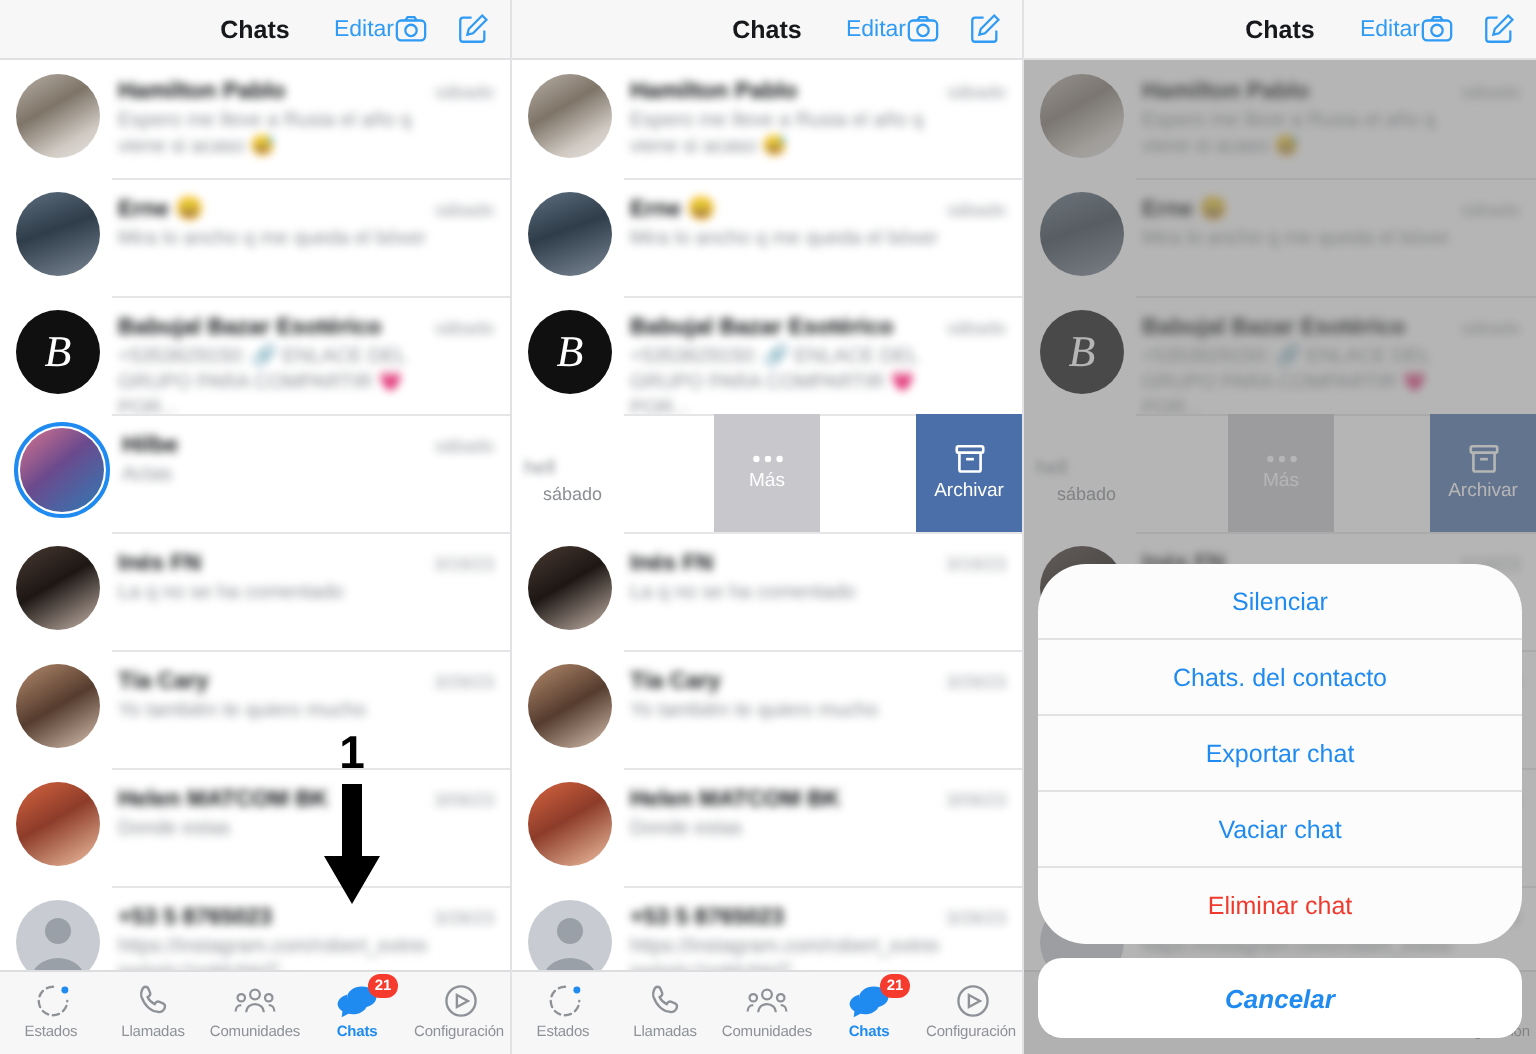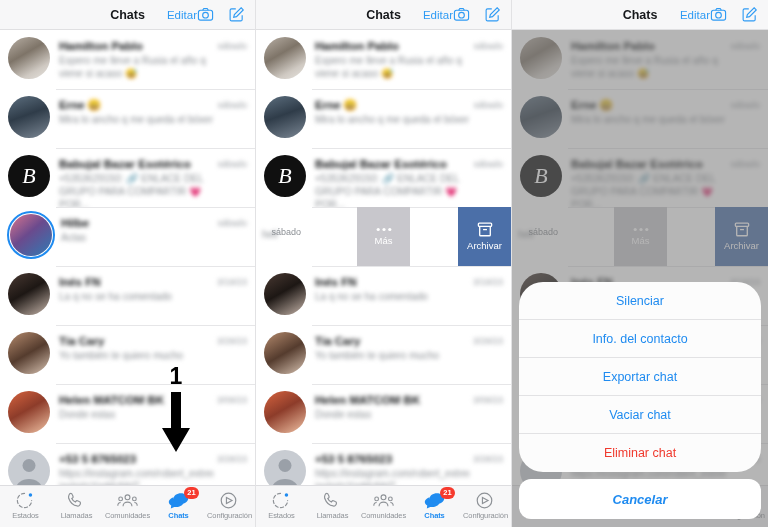--- a/index.html
+++ b/index.html
@@ -62,35 +62,35 @@
   .blurred { filter: blur(2.2px); }
   .blurred-soft { filter: blur(1.9px); }
 
   
   .row.swiped { padding-left: 0; }
   .swipe-clip { position: absolute; inset: 0; display: flex; }
   .swipe-content { flex: 1 1 auto; position: relative; overflow: hidden; background: #fff; }
   .swipe-content .leftover {
     position: absolute; left: 6px; top: 22px; font-size: 10px; color: #8b8f94;
   }
-  .swipe-content .sw-time { position: absolute; right: 8px; top: 20px; font-size: 9px; color: #8b8f94; }
+  .swipe-content .sw-time { position: absolute; right: 8px; top: 35px; font-size: 9px; color: #8b8f94; }
   .swipe-btn { width: 53px; display: flex; flex-direction: column; align-items: center; justify-content: center; gap: 3px; color: #fff; font-size: 9.5px; margin-left: 48px; }
   .swipe-more { background: #c8c7cc; }
   .swipe-arch { background: #4b6fa8; }
   .swipe-btn svg { display: block; }
 
   
   .tabbar {
     position: absolute; left: 0; right: 0; bottom: 0; height: 42px;
     background: #f7f7f8; border-top: 1px solid #dddde0;
     display: flex; align-items: flex-start; padding-top: 4px;
     z-index: 20;
   }
   .tab { flex: 1 1 0; display: flex; flex-direction: column; align-items: center; gap: 1px; position: relative; }
-  .tab-ico { width: 21px; height: 20px; position: relative; display: flex; align-items: center; justify-content: flex-start; }
+  .tab-ico { width: 21px; height: 20px; position: relative; display: flex; align-items: center; justify-content: flex-end; }
   .tab-ico svg { display: block; }
   .tab-label { font-size: 7.5px; color: #8e9297; letter-spacing: -0.1px; }
   .tab.active .tab-label { color: #1f8bf0; font-weight: bold; }
   .badge {
     position: absolute; top: -3px; right: -10px; min-width: 15px; height: 12px;
     background: #f63a2e; color: #fff; border-radius: 7px;
     font-size: 7.5px; font-weight: bold; line-height: 12px; text-align: center; padding: 0 3px;
   }
   .home-ind { position: absolute; left: 50%; transform: translateX(-50%); bottom: 6px; width: 96px; height: 4px; border-radius: 3px; background: #111; }
 
@@ -584,21 +584,21 @@
           <span class="tab-label">Configuración</span>
         </div>
       </div>
     <div class="home-ind"></div>
 
     <div class="dim"></div>
 
     <div class="sheet">
       <div class="sheet-group" id="sheet-items">
           <div class="sheet-item">Silenciar</div>
-          <div class="sheet-item">Info. del contacto</div>
+          <div class="sheet-item">Chats. del contacto</div>
           <div class="sheet-item">Exportar chat</div>
           <div class="sheet-item">Vaciar chat</div>
           <div class="sheet-item danger">Eliminar chat</div>
         </div>
       <div class="sheet-cancel">Cancelar</div>
     </div>
 
   </div>
 
 </div>

